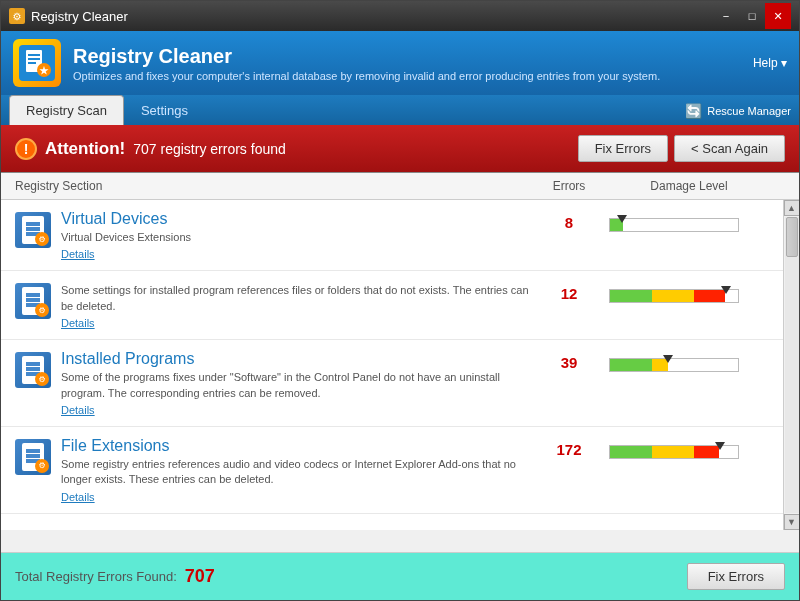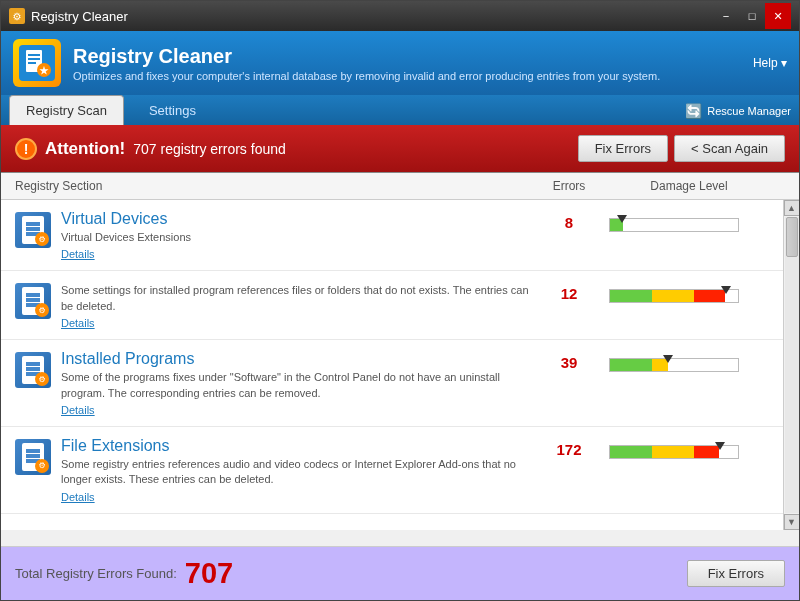--- a/index.html
+++ b/index.html
@@ -45,21 +45,21 @@
     .help-btn { color: white; font-size: 12px; cursor: pointer; display: flex; align-items: center; gap: 3px; background: none; border: none; }
 
     
     .tabs-bar {
       background: linear-gradient(to bottom, #1e7bbf, #1464a0);
       padding: 0 8px;
       display: flex;
       align-items: flex-end;
       justify-content: space-between;
     }
-    .tabs-left { display: flex; gap: 8px; }
+    .tabs-left { display: flex; }
     .tab {
       padding: 7px 16px;
       cursor: pointer;
       font-size: 13px;
       color: #cce4ff;
       border: 1px solid transparent;
       border-bottom: none;
       border-radius: 4px 4px 0 0;
       background: transparent;
     }
@@ -155,32 +155,32 @@
       position: absolute; right: 0; top: 0; width: 16px; height: 100%;
       background: #f0f0f0; border-left: 1px solid #ccc;
       display: flex; flex-direction: column; align-items: center;
     }
     .scroll-arrow { width: 16px; height: 16px; background: #e0e0e0; border: 1px solid #aaa; cursor: pointer; display: flex; align-items: center; justify-content: center; font-size: 9px; color: #666; }
     .scroll-track { flex: 1; width: 14px; background: #e8e8e8; position: relative; margin: 1px 0; }
     .scroll-thumb { width: 12px; height: 40px; background: linear-gradient(to right, #d0d0d0, #c0c0c0); border: 1px solid #aaa; border-radius: 2px; position: absolute; top: 0; left: 1px; cursor: pointer; }
 
     
     .footer {
-      background: #c4b5fd;
+      background: #5eead4;
       border-top: 1px solid #ccc;
       padding: 10px 14px;
       display: flex;
       align-items: center;
       justify-content: space-between;
       position: absolute;
       bottom: 0;
       width: 100%;
     }
     .footer-label { font-size: 13px; color: #555; }
-    .footer-count { font-size: 29px; font-weight: bold; color: #cc0000; margin-left: 8px; }
+    .footer-count { font-size: 18px; font-weight: bold; color: #cc0000; margin-left: 8px; }
     .footer-left { display: flex; align-items: center; }
     .footer-fix-btn { padding: 5px 20px; border: 1px solid #aaa; background: linear-gradient(to bottom, #f8f8f8, #ddd); cursor: pointer; font-size: 13px; color: #333; border-radius: 2px; }
 
     .app-wrapper { width: 800px; height: 601px; position: relative; overflow: hidden; border: 1px solid #444; }
   </style>
 </head>
 <body>
 
 <div class="app-wrapper">
 

